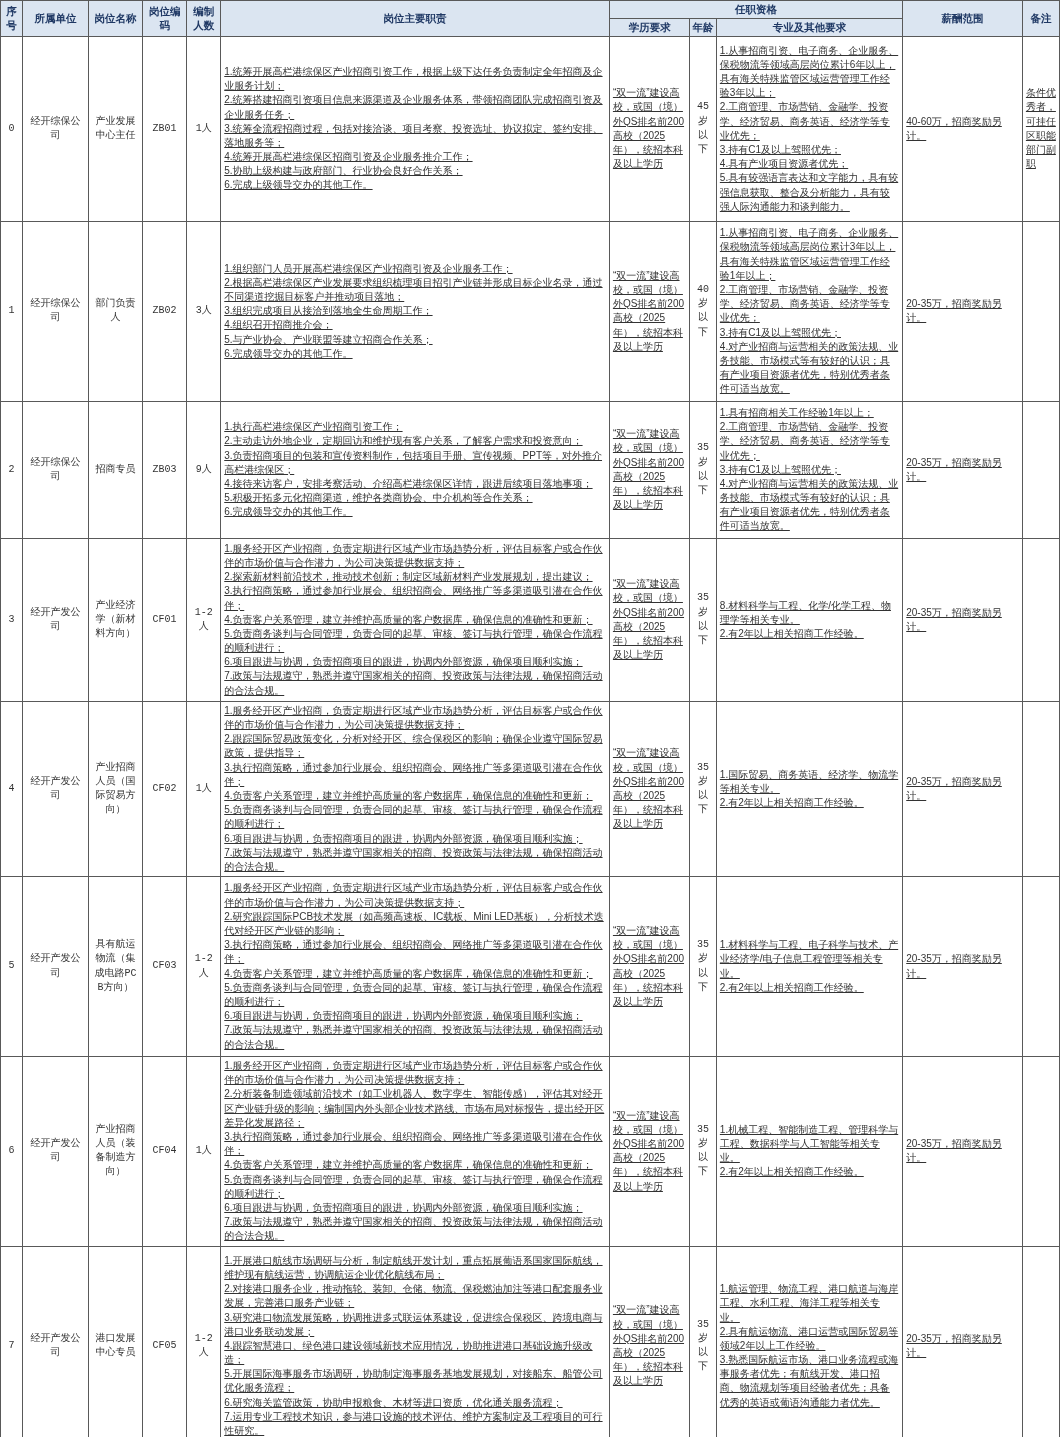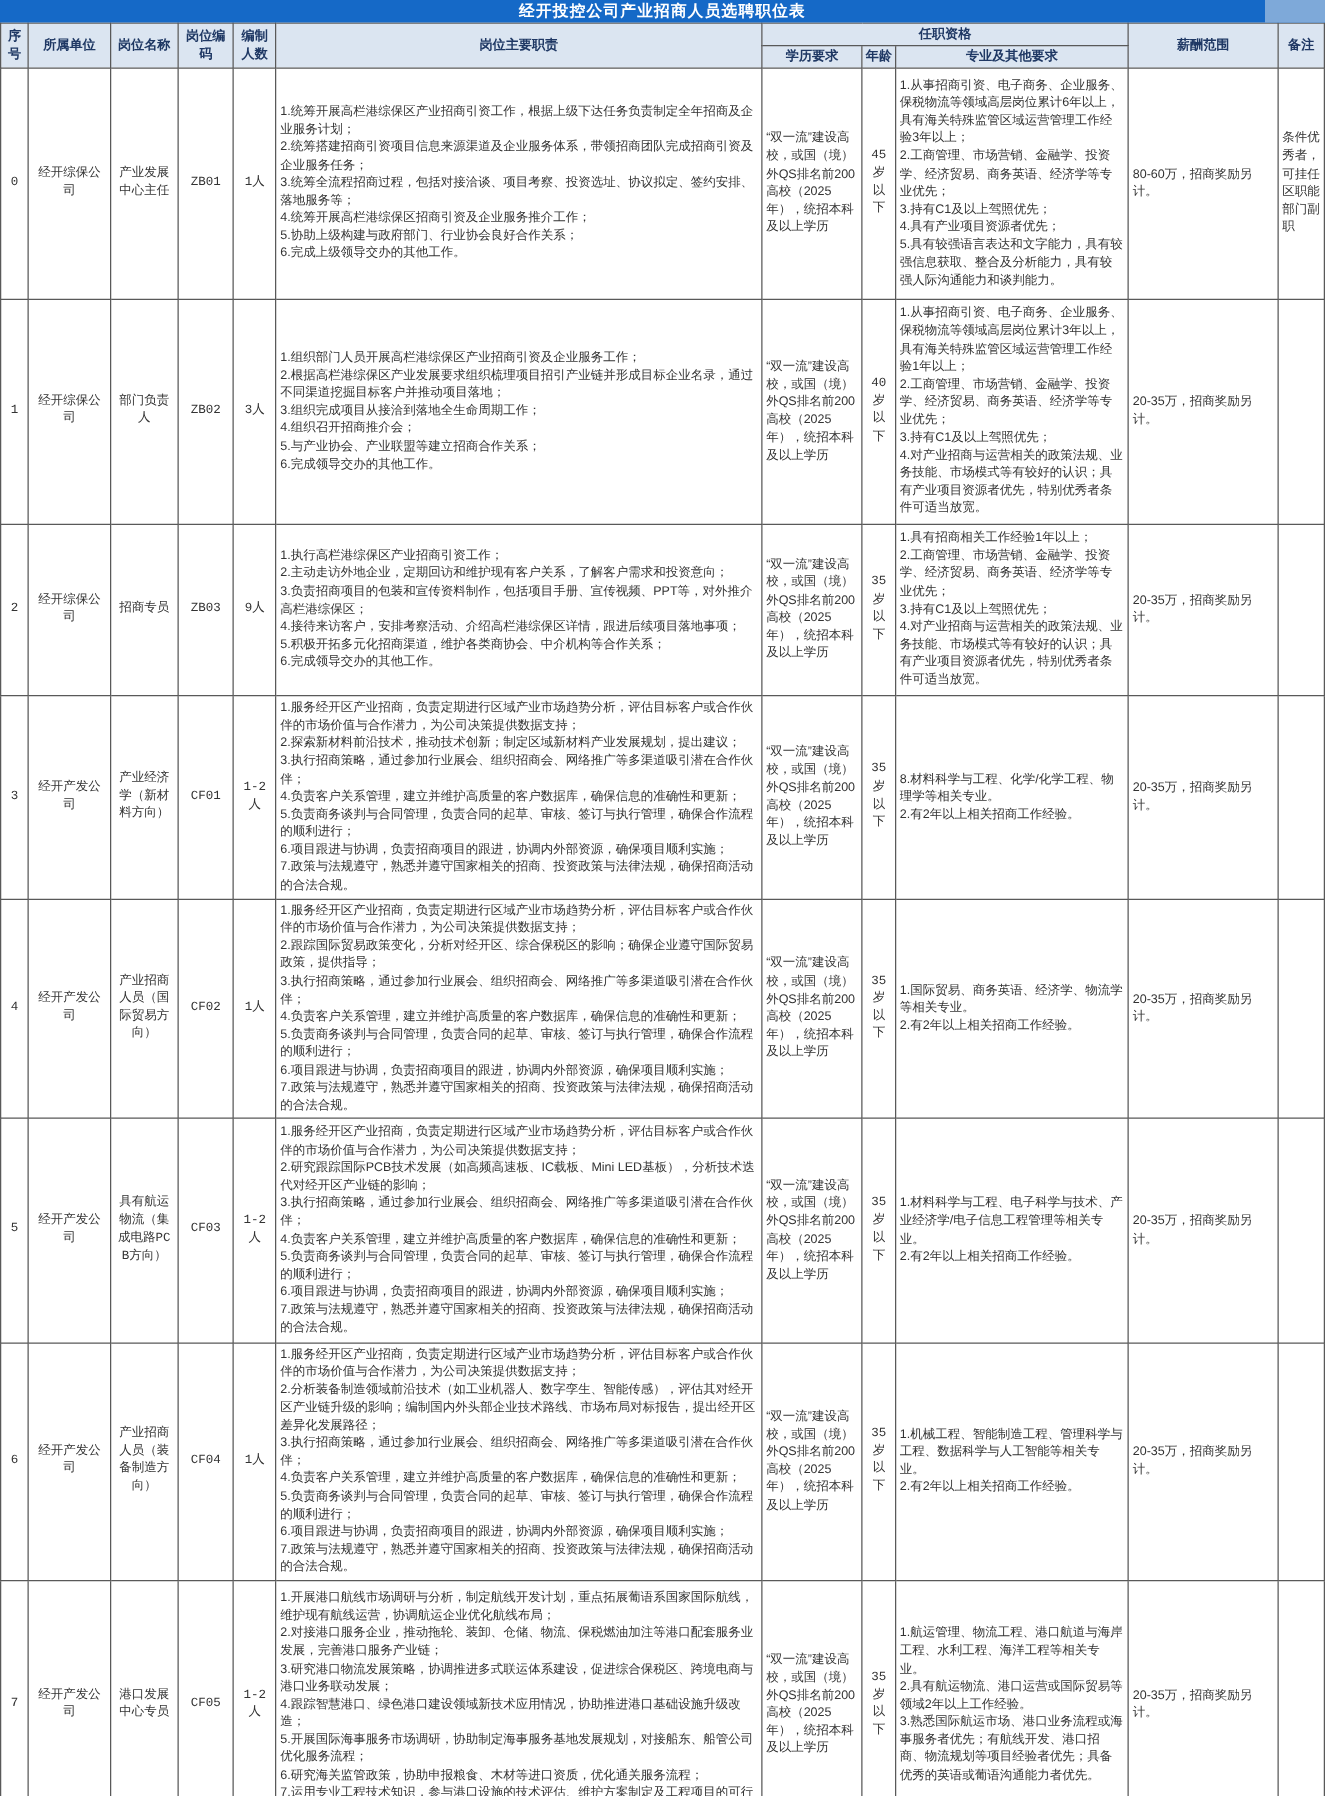--- a/index.html
+++ b/index.html
@@ -35,39 +35,35 @@
     border:1px solid #595959;vertical-align:middle;
     font-size:10px;line-height:1.42;word-break:break-all;
   }
   thead th{
     background:#dbe5f1;color:#1f3864;font-weight:bold;
     text-align:center;font-size:10.5px;padding:1px;
   }
   thead tr{height:13px;padding-left:43px;}
   td{padding:2px 3px;}
   td.center{text-align:center;font-family:Liberation Mono, monospace;}
-  td.left{text-align:left;}
+  td.left{text-align:left;text-decoration:underline;}
   td.pre{white-space:pre-wrap;}
   tbody tr:nth-child(1){height:185px;}
   tbody tr:nth-child(2){height:180px;}
   tbody tr:nth-child(3){height:137px;}
   tbody tr:nth-child(4){height:163px;}
   tbody tr:nth-child(5){height:175px;}
   tbody tr:nth-child(6){height:180px;}
   tbody tr:nth-child(7){height:177px;}
   tbody tr:nth-child(8){height:200px;}
 </style>
 </head>
 <body>
 
 <div class="page">
-  <div class="title-bar">
-    <span>经开投控公司产业招商人员选聘职位表</span>
-    <span class="light-seg"></span>
-  </div>
 
   <table>
     <colgroup>
       <col class="c-seq">
         <col class="c-unit">
         <col class="c-pos">
         <col class="c-code">
       <col class="c-num">
         <col class="c-duty">
         <col class="c-edu">
@@ -107,21 +103,21 @@
 4.统筹开展高栏港综保区招商引资及企业服务推介工作；
 5.协助上级构建与政府部门、行业协会良好合作关系；
 6.完成上级领导交办的其他工作。</td>
     <td class="left">“双一流”建设高校，或国（境）外QS排名前200高校（2025年），统招本科及以上学历</td>
     <td class="center">45岁以下</td>
     <td class="left pre">1.从事招商引资、电子商务、企业服务、保税物流等领域高层岗位累计6年以上，具有海关特殊监管区域运营管理工作经验3年以上；
 2.工商管理、市场营销、金融学、投资学、经济贸易、商务英语、经济学等专业优先；
 3.持有C1及以上驾照优先；
 4.具有产业项目资源者优先；
 5.具有较强语言表达和文字能力，具有较强信息获取、整合及分析能力，具有较强人际沟通能力和谈判能力。</td>
-    <td class="left">80-60万，招商奖励另计。</td>
+    <td class="left">40-60万，招商奖励另计。</td>
     <td class="left">条件优秀者，可挂任区职能部门副职</td>
   </tr>
 
   <tr>
     <td class="center">1</td>
     <td class="center">经开综保公司</td>
     <td class="center">部门负责人</td>
     <td class="center">ZB02</td>
     <td class="center">3人</td>
     <td class="left pre">1.组织部门人员开展高栏港综保区产业招商引资及企业服务工作；

